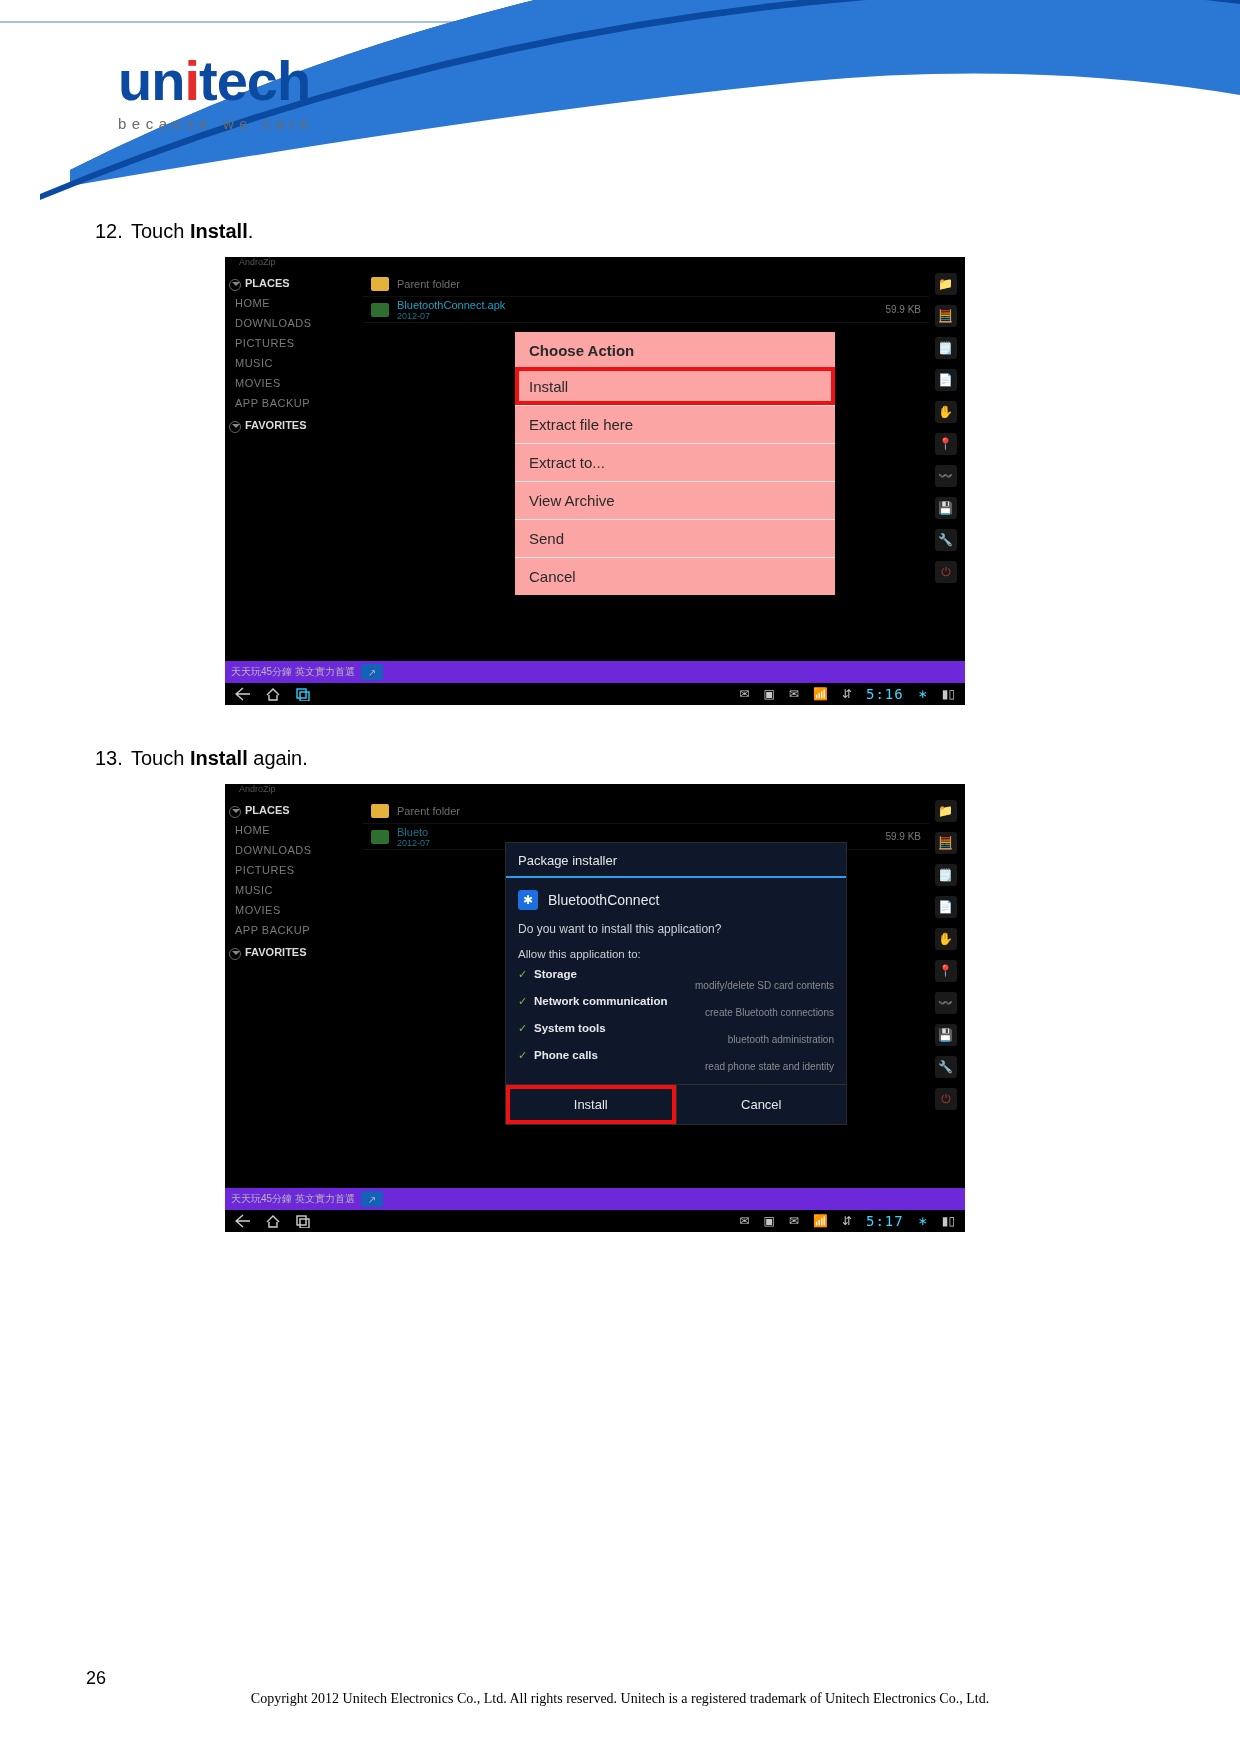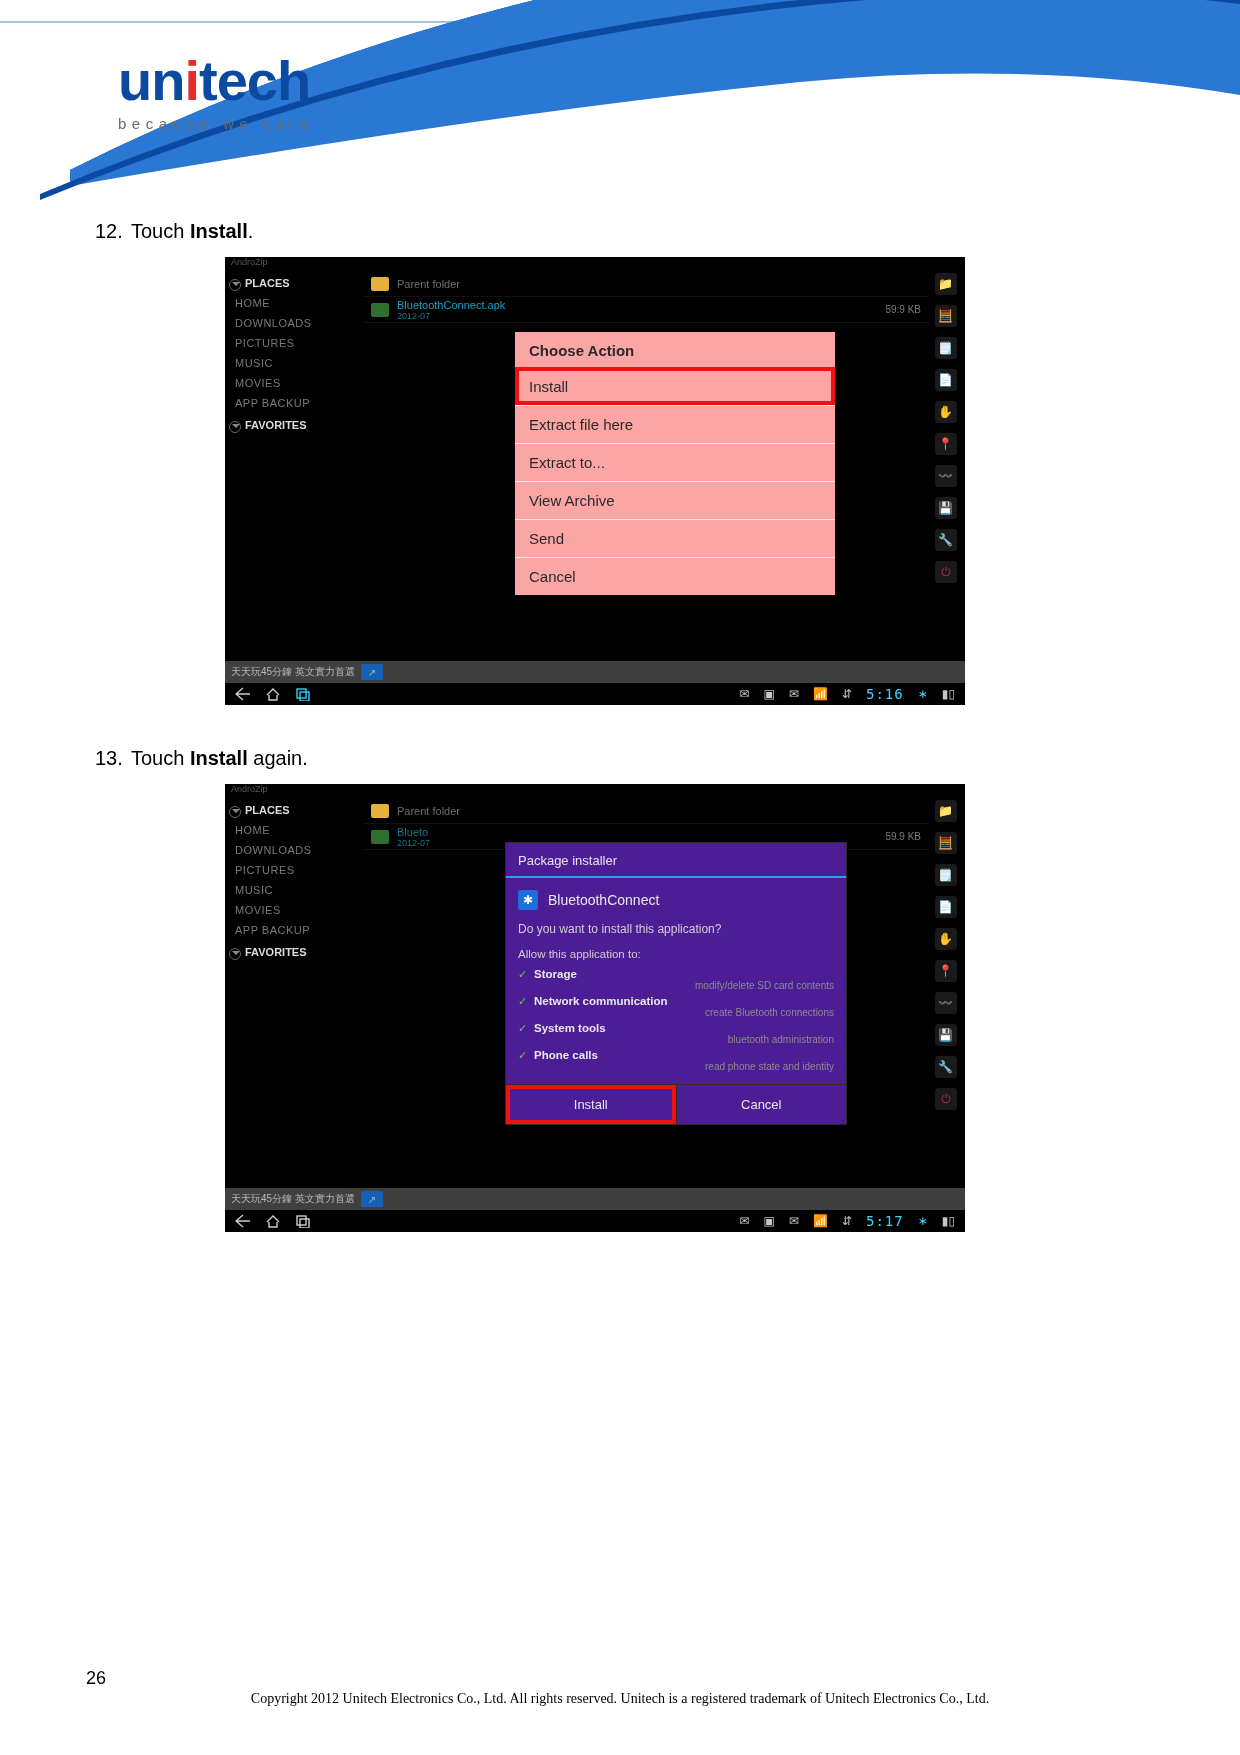--- a/index.html
+++ b/index.html
@@ -19,21 +19,21 @@
   .content { position: absolute; top: 220px; left: 95px; width: 1050px; }
 
   .step-line { font-size: 20px; margin-bottom: 14px; }
   .step-line .num { display: inline-block; width: 36px; }
   .step-line .bold { font-weight: 800; }
 
   
   .shot { width: 740px; height: 448px; background: #000; margin-left: 130px; margin-bottom: 42px; position: relative; overflow: hidden; color: #9a9a9a; font-size: 12px; }
 
   
-  .shot .bar-top { position: absolute; top: 0; left: 0; right: 0; height: 14px; color:#555; font-size:9px; padding-left:6px; }
+  .shot .bar-top { position: absolute; top: 0; left: 0; right: 0; height: 14px; color:#555; font-size:9px; padding-left:14px; }
   .shot .sidebar { position: absolute; top: 14px; left: 0; width: 138px; }
   .shot .sidebar .grp { color:#dcdcdc; font-weight: bold; font-size: 11px; padding: 6px 8px 4px 20px; position: relative; }
   .shot .sidebar .grp::before { content:""; position:absolute; left:4px; top:8px; width:10px; height:10px; border:1px solid #666; border-radius:50%; }
   .shot .sidebar .grp.caret::after { content:""; position:absolute; left:7px; top:11px; border-left:4px solid transparent; border-right:4px solid transparent; border-top:4px solid #888; }
   .shot .sidebar .item { color:#7a7a7a; font-size: 11px; padding: 4px 8px 4px 10px; letter-spacing: .5px; }
 
   
   .shot .files { position: absolute; top: 14px; left: 138px; right: 36px; }
   .shot .filerow { display:flex; align-items:center; height: 26px; padding: 0 8px; border-bottom: 1px solid #111; }
   .shot .filerow .ico { width:18px; height:14px; background:#e4b23a; margin-right:8px; border-radius:2px; }
@@ -47,37 +47,37 @@
   .shot .dock { position:absolute; top:16px; right:4px; width:26px; display:flex; flex-direction:column; gap:10px; }
   .shot .dock .d { width:22px; height:22px; background:#1a1a1a; border-radius:3px; display:flex; align-items:center; justify-content:center; font-size:12px; }
 
   
   .sheet { position:absolute; top:75px; left:290px; width:320px; background:#fca5a5; color:#2a2a2a; font-size:15px; }
   .sheet .hdr { font-weight:700; padding:10px 14px 8px; font-size:15px; }
   .sheet .row { padding:10px 14px; border-top:1px solid #e8e8e8; }
   .sheet .row.hl { outline:4px solid #e11; outline-offset:-4px; font-weight:500; }
 
   
-  .dlg { position:absolute; top:58px; left:280px; width:342px; background:#4c1d95; border:1px solid #2a2a2a; color:#d8d8d8; font-size:12px; }
+  .dlg { position:absolute; top:58px; left:280px; width:342px; background:#0f172a; border:1px solid #2a2a2a; color:#d8d8d8; font-size:12px; }
   .dlg .pi  { padding:10px 12px 8px; color:#e6e6e6; font-size:13px; border-bottom:2px solid #2aa0e6; }
   .dlg .app { display:flex; align-items:center; gap:10px; padding:12px; }
   .dlg .app .bt { width:20px; height:20px; background:#1d6fe0; border-radius:3px; display:flex; align-items:center; justify-content:center; color:#fff; font-size:12px; }
   .dlg .q   { padding:0 12px 8px; color:#d0d0d0; font-size:12px; }
   .dlg .allow { padding:4px 12px 6px; color:#cfcfcf; font-size:11.5px; }
   .dlg .perm { padding:2px 12px 2px 28px; position:relative; }
   .dlg .perm::before { content:"✓"; color:#6fc24a; position:absolute; left:12px; top:2px; font-size:11px; }
   .dlg .perm .t { font-weight:700; color:#e8e8e8; font-size:11.5px; }
   .dlg .perm .s { color:#8b8b8b; font-size:10px;text-align:right; }
   .dlg .btns { display:flex; border-top:1px solid #2e2e2e; margin-top:10px; }
   .dlg .btns .b { flex:1; text-align:center; padding:12px 0; font-size:13px; color:#e6e6e6; }
   .dlg .btns .sep { width:1px; background:#2e2e2e; }
   .dlg .btns .b.hl { outline:4px solid #e11; outline-offset:-4px; }
 
   
-  .shot .taskbar { position:absolute; left:0; right:0; bottom:22px; height:22px; background:#404040; display:flex; align-items:center; padding:0 6px; color:#b8b8b8; font-size:10px; }
+  .shot .taskbar { position:absolute; left:0; right:0; bottom:22px; height:22px; background:#6d28d9; display:flex; align-items:center; padding:0 6px; color:#b8b8b8; font-size:10px; }
   .shot .taskbar .chip { background:#1661b8; width:22px; height:16px; margin-left:6px; border-radius:2px; display:flex; align-items:center; justify-content:center; font-size:10px; }
   .shot .sysbar  { position:absolute; left:0; right:0; bottom:0; height:22px; background:#000; display:flex; align-items:center; padding:0 10px; gap:14px; color:#c7c7c7; font-size:12px; }
   .shot .sysbar .spacer { flex:1; }
   .shot .sysbar .clock { color:#3bd6ff; letter-spacing:1px; font-family: monospace; font-size:14px; }
   .shot .sysbar .glow { color:#2bd0ff; }
   .shot .sysbar svg { display:block; }
 
   
   .pgnum { position:absolute; left:86px; bottom:66px; font-size:18px; }
   .copyright { position:absolute; left:0; right:0; bottom:48px; text-align:center; font-family: "Times New Roman", Times, serif; font-size:14px; }

